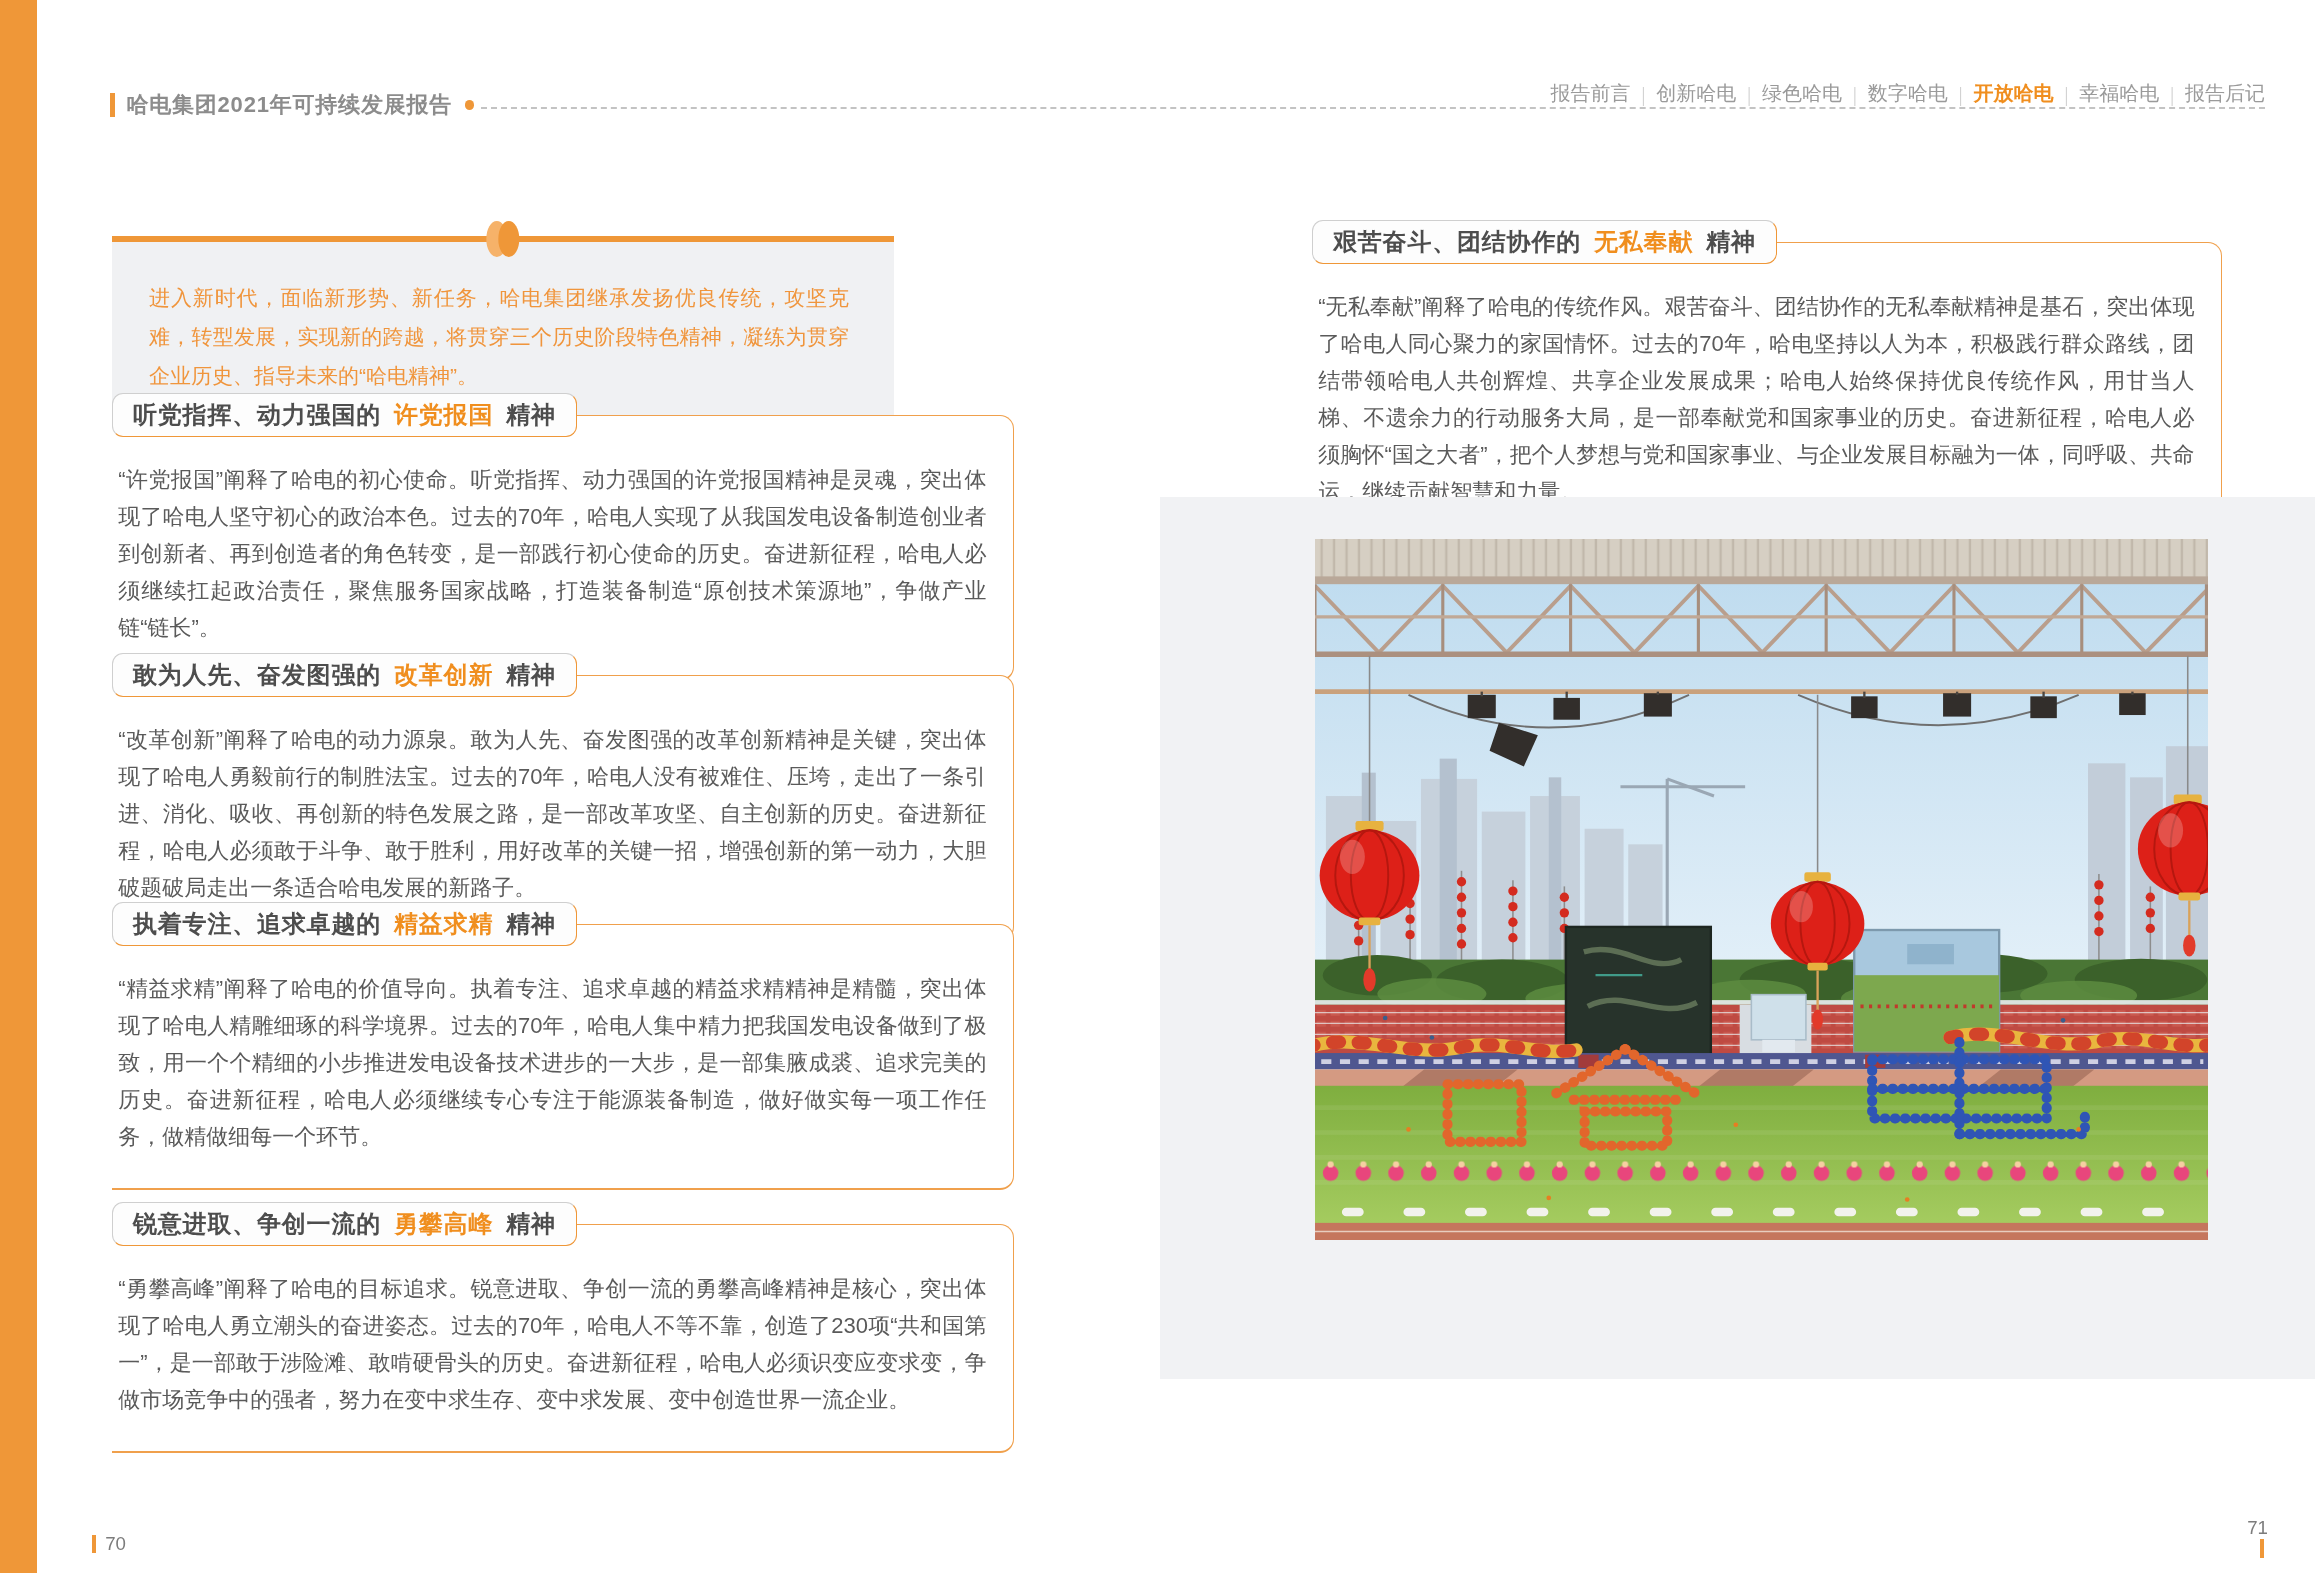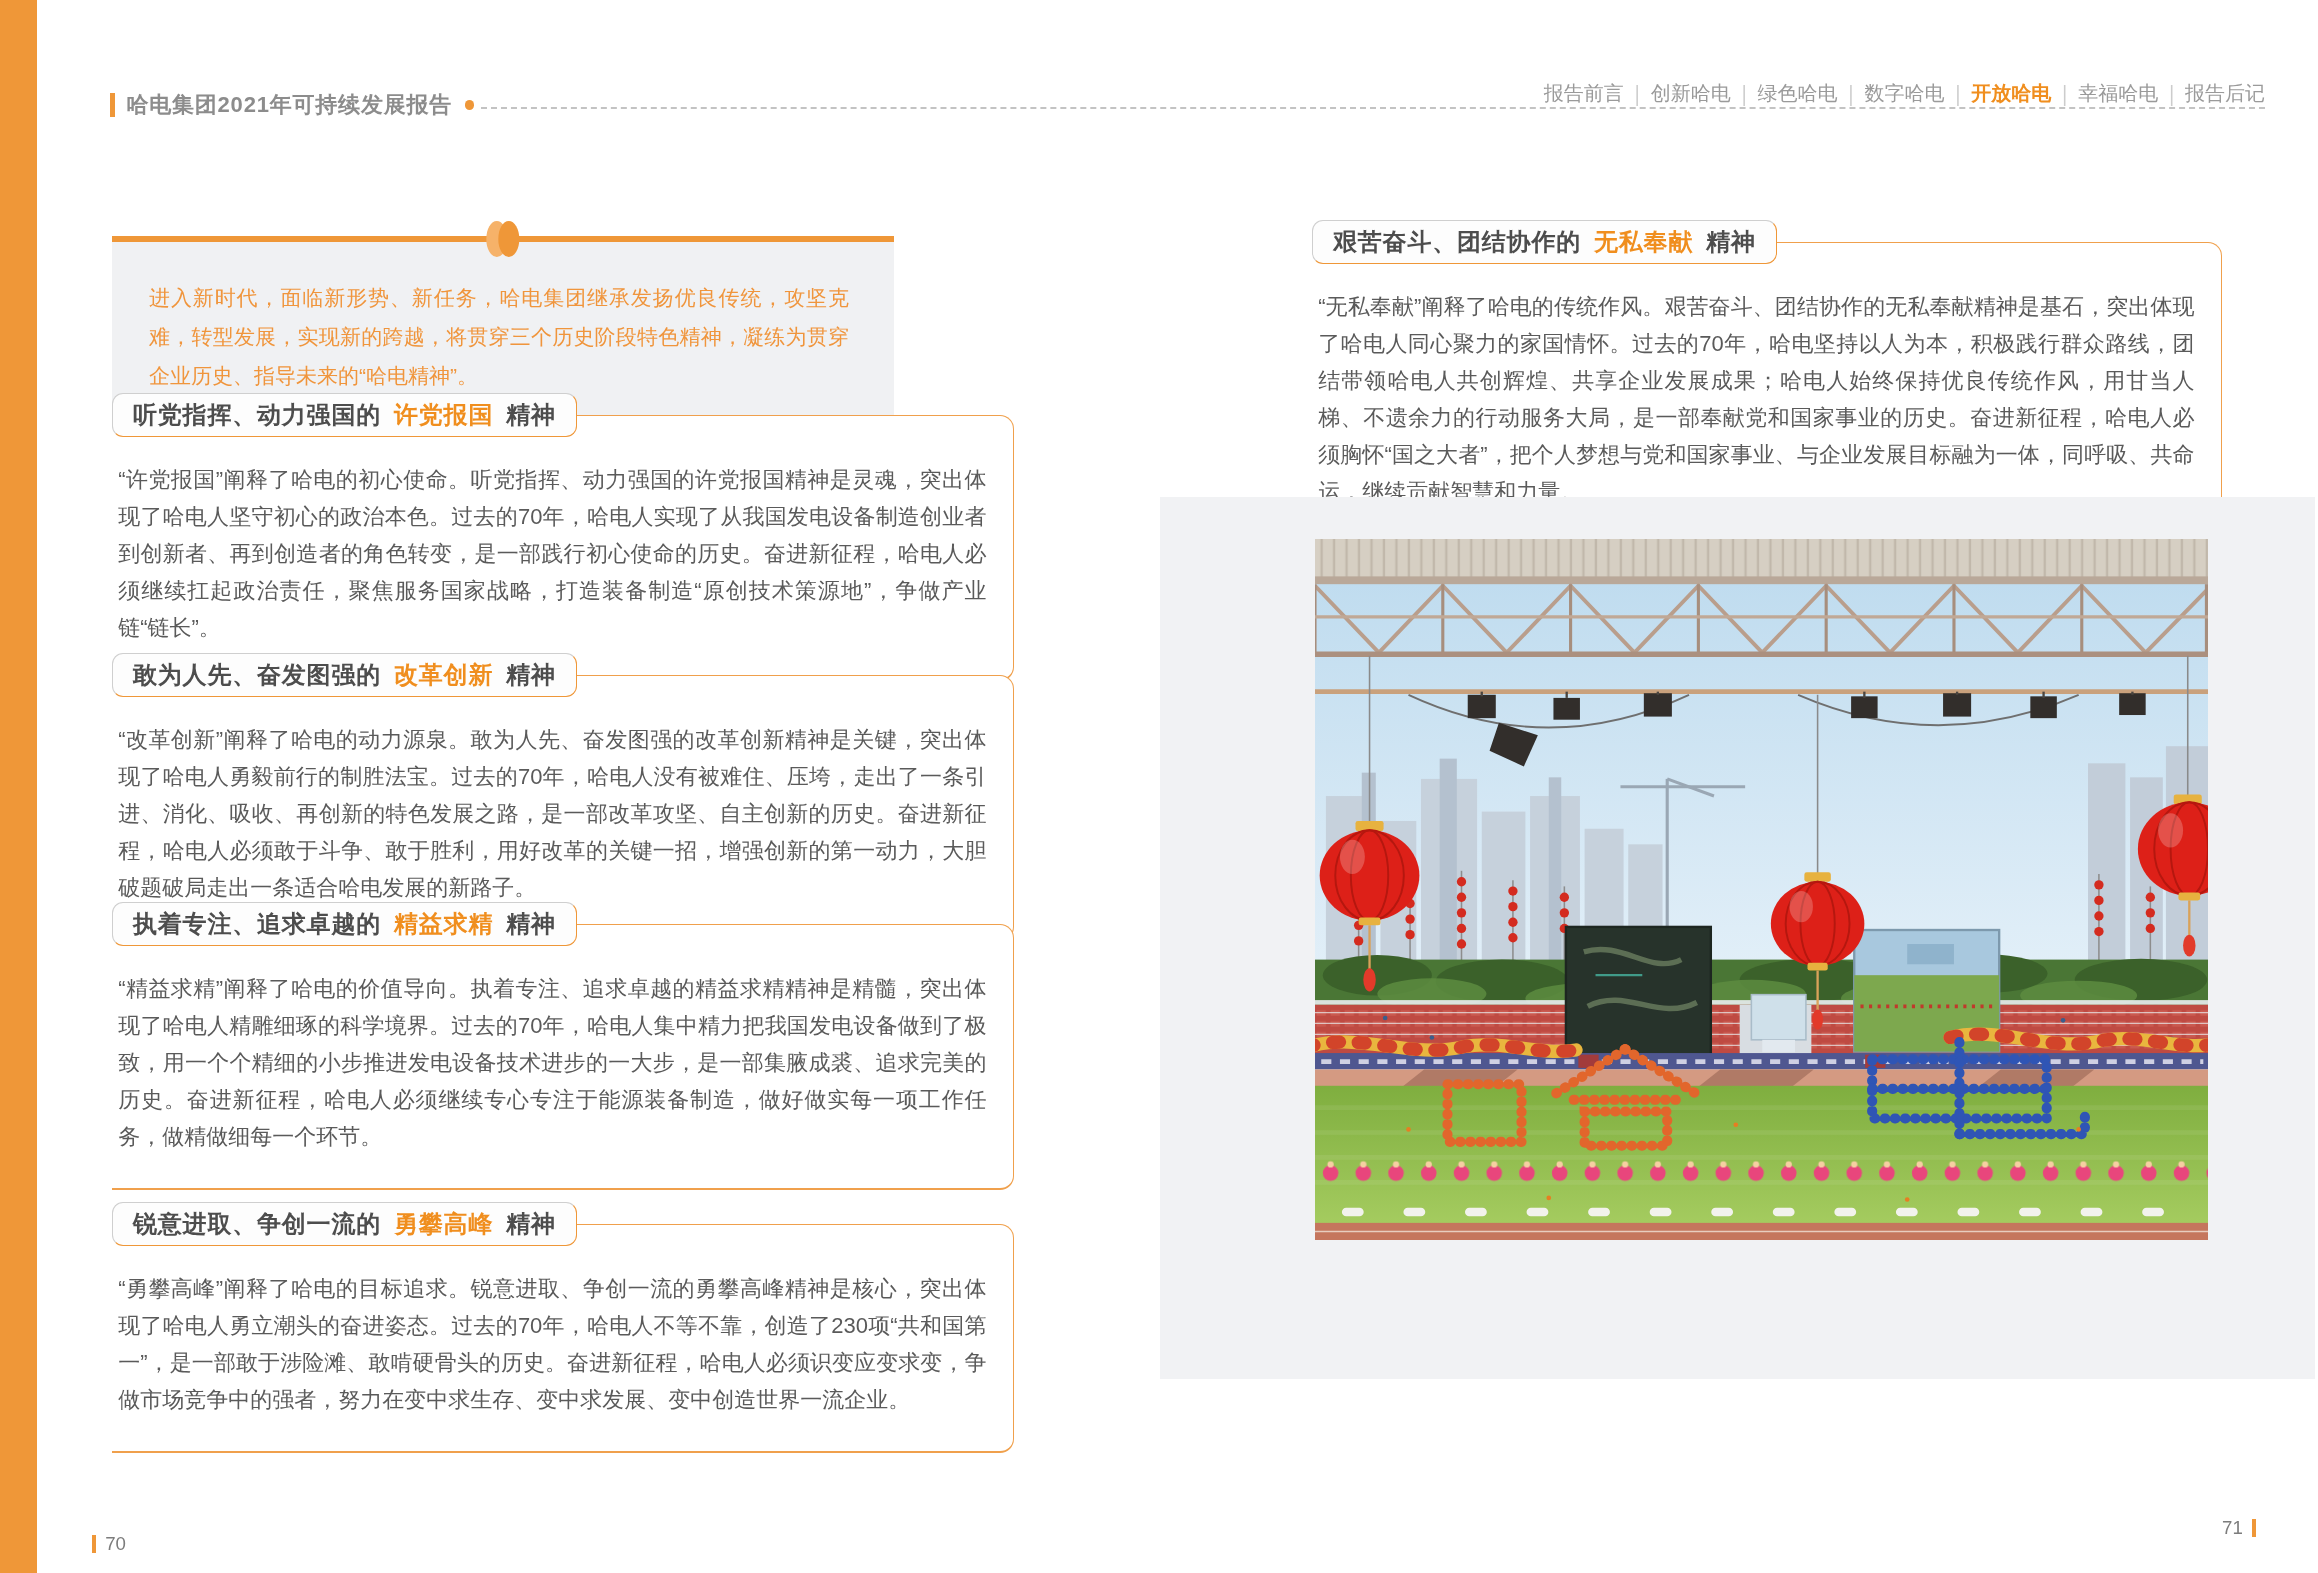--- a/index.html
+++ b/index.html
@@ -11,21 +11,21 @@
   }
   
   .edge-stripe{position:absolute;left:0;top:0;width:37px;height:1573px;background:#EF9738;}
 
   
   .header-left{position:absolute;left:110px;top:90px;display:flex;align-items:center;}
   .h-tick{width:4.7px;height:23.4px;background:#EF9738;margin-right:11.7px;}
   .h-title{font-size:22px;font-weight:600;color:#8c8c8c;letter-spacing:0.8px;white-space:nowrap;}
   .h-dot{width:9.3px;height:9.3px;border-radius:50%;background:#EF9738;margin-left:12.5px;}
   .header-rule{position:absolute;left:481px;right:54px;top:107px;border-top:2.3px dashed #c3c3c3;}
-  .header-nav{position:absolute;right:54px;top:80px;display:flex;align-items:center;white-space:nowrap;}
+  .header-nav{position:absolute;right:54px;top:80px;display:flex;align-items:center;white-space:nowrap;font-family:Liberation Serif, serif;}
   .nav-item{font-size:20px;color:#9a9a9a;}
   .nav-item.active{color:#F08E1E;font-weight:700;}
   .nav-sep{font-size:18.7px;color:#cccccc;margin:0 11px;transform:scaleY(1.15);}
 
   
   .intro{position:absolute;left:112px;top:228px;width:782px;margin-top:8px;}
   .intro-bar{position:relative;height:5.5px;background:#EF9738;}
   .intro-ornament{position:absolute;left:50%;top:50%;transform:translate(-50%,-50%);display:flex;}
   .bean{width:21px;height:36px;border-radius:50%;}
   .bean.b1{background:#f6b269;}
@@ -52,21 +52,21 @@
   
   .photo-panel{position:absolute;left:1160px;top:497px;width:1155px;height:882px;background:#f1f2f4;}
   .stadium{position:absolute;left:155px;top:42px;width:893px;height:701px;display:block;}
   .caption{position:absolute;left:162px;top:779px;width:888px;color:#6b6b6b;font-size:21px;line-height:41px;text-align:justify;}
 
   
   .pagenum{position:absolute;top:1517px;display:flex;align-items:center;color:#7c7c7c;font-size:18.7px;}
   .pagenum .p-tick{width:3.9px;height:18.7px;background:#EF9738;}
   .pagenum.pn-left{left:92px;margin-top:16px;}
   .pagenum.pn-left .p-tick{margin-right:9.3px;}
-  .pagenum.pn-right{right:63px;}
+  .pagenum.pn-right{right:51px;flex-direction:column;}
   .pagenum.pn-right .p-tick{margin-left:9.3px;}
 </style>
 </head>
 <body>
 
 <div class="edge-stripe"></div>
 
 <div class="header-left">
   <div class="h-tick"></div>
   <div class="h-title">哈电集团2021年可持续发展报告</div>

